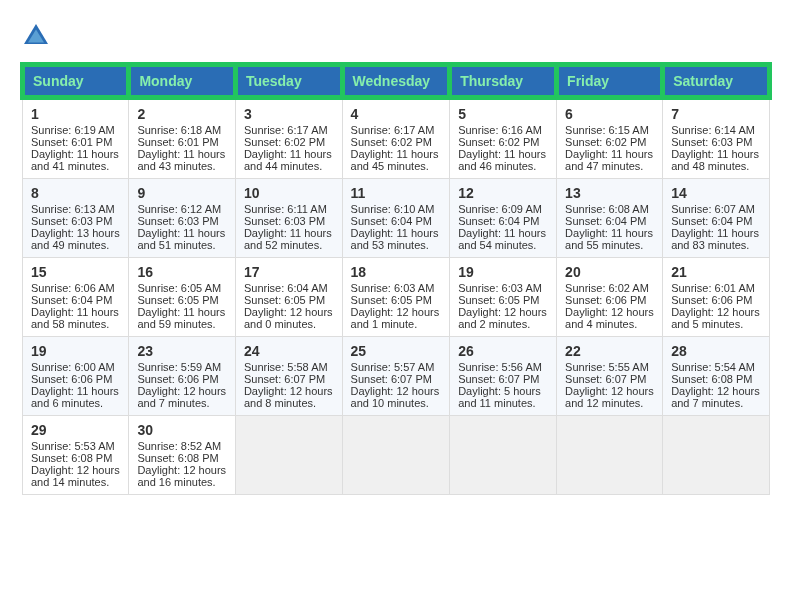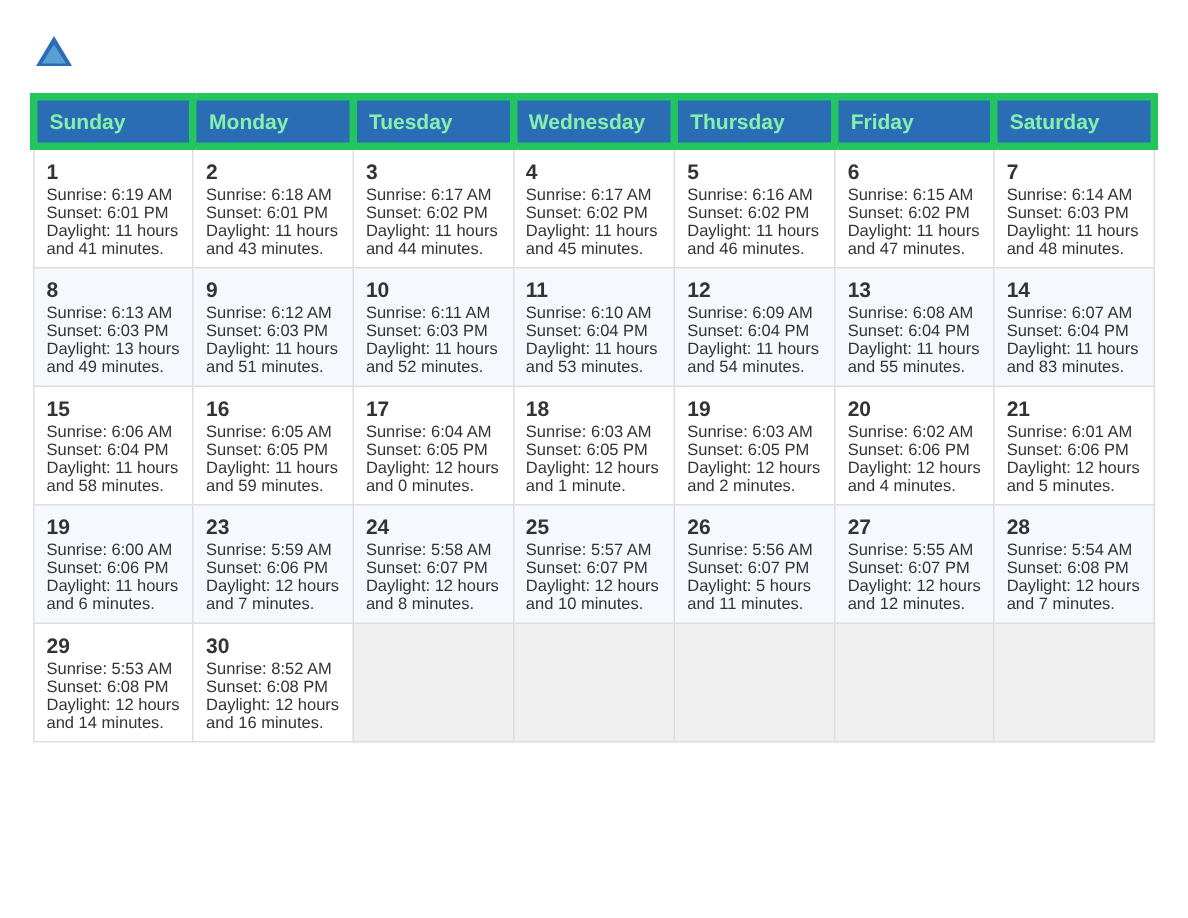--- a/index.html
+++ b/index.html
@@ -277,21 +277,21 @@
         <span>Sunset: 6:07 PM</span><br>
         <span>Daylight: 12 hours and 10 minutes.</span>
       </td>
         <td>
         <span class="day-number">26</span>
         <span>Sunrise: 5:56 AM</span><br>
         <span>Sunset: 6:07 PM</span><br>
         <span>Daylight: 5 hours and 11 minutes.</span>
       </td>
         <td>
-        <span class="day-number">27</span>
+        <span class="day-number">22</span>
         <span>Sunrise: 5:55 AM</span><br>
         <span>Sunset: 6:07 PM</span><br>
         <span>Daylight: 12 hours and 12 minutes.</span>
       </td>
         <td>
         <span class="day-number">28</span>
         <span>Sunrise: 5:54 AM</span><br>
         <span>Sunset: 6:08 PM</span><br>
         <span>Daylight: 12 hours and 7 minutes.</span>
       </td>

